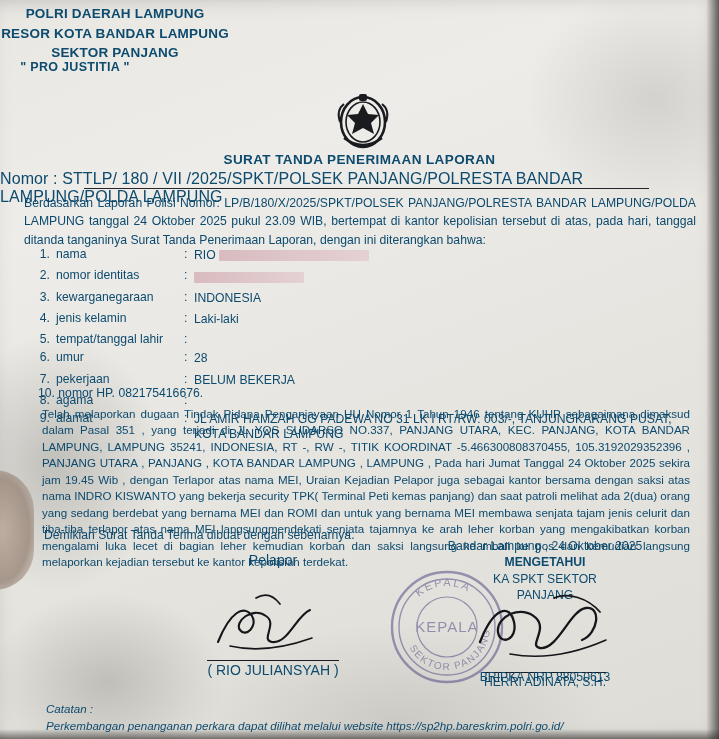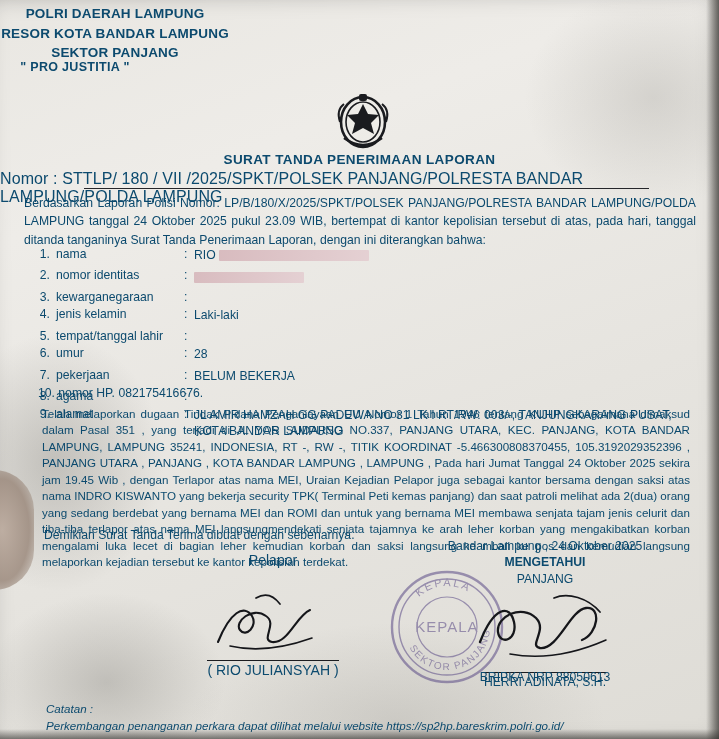--- a/index.html
+++ b/index.html
@@ -336,20 +336,21 @@
       <div class="idrow">
         <span class="idnum">2.</span>
         <span class="idlabel">nomor identitas</span>
         <span class="idcolon">:</span>
         <span class="idvalue"><span class="redact" style="width:110px"></span></span>
       </div>
       <div class="idrow">
         <span class="idnum">3.</span>
         <span class="idlabel">kewarganegaraan</span>
         <span class="idcolon">:</span>
+        <span class="idvalue">INDONESIA</span>
       </div>
       <div class="idrow">
         <span class="idnum">4.</span>
         <span class="idlabel">jenis kelamin</span>
         <span class="idcolon">:</span>
         <span class="idvalue">Laki-laki</span>
       </div>
       <div class="idrow">
         <span class="idnum">5.</span>
         <span class="idlabel">tempat/tanggal lahir</span>
@@ -411,20 +412,21 @@
         <path d="M30 60 C56 66, 84 62, 112 52" fill="none" stroke="#15161a" stroke-width="1.6" stroke-linecap="round"></path>
       </svg>
       <div class="name">
         <span class="underline-name">( RIO JULIANSYAH )</span>
       </div>
     </div>
 
     <div class="sig-right">
       <div>Bandar Lampung , 24 Oktober 2025</div>
       <div class="bold">MENGETAHUI</div>
+      <div>KA SPKT SEKTOR</div>
       <div>PANJANG</div>
       <svg class="scribble" style="left:50px; top:52px;" width="160" height="72" viewBox="0 0 160 72">
         <path d="M10 52 C24 16, 40 14, 44 32 C48 50, 30 56, 28 42 C26 26, 52 14, 66 28 C78 40, 58 56, 70 58 C88 60, 100 20, 116 18 C132 16, 128 44, 112 50" fill="none" stroke="#15161a" stroke-width="2.3" stroke-linecap="round"></path>
         <path d="M84 8 C98 2, 118 8, 130 22" fill="none" stroke="#15161a" stroke-width="1.8" stroke-linecap="round"></path>
         <path d="M40 64 C72 70, 104 64, 136 50" fill="none" stroke="#15161a" stroke-width="1.6" stroke-linecap="round"></path>
       </svg>
       <div class="name">
         <span class="underline-name">HERRI ADINATA, S.H.</span>
       </div>
       <div class="nrp">BRIPKA NRP 88050613</div>

